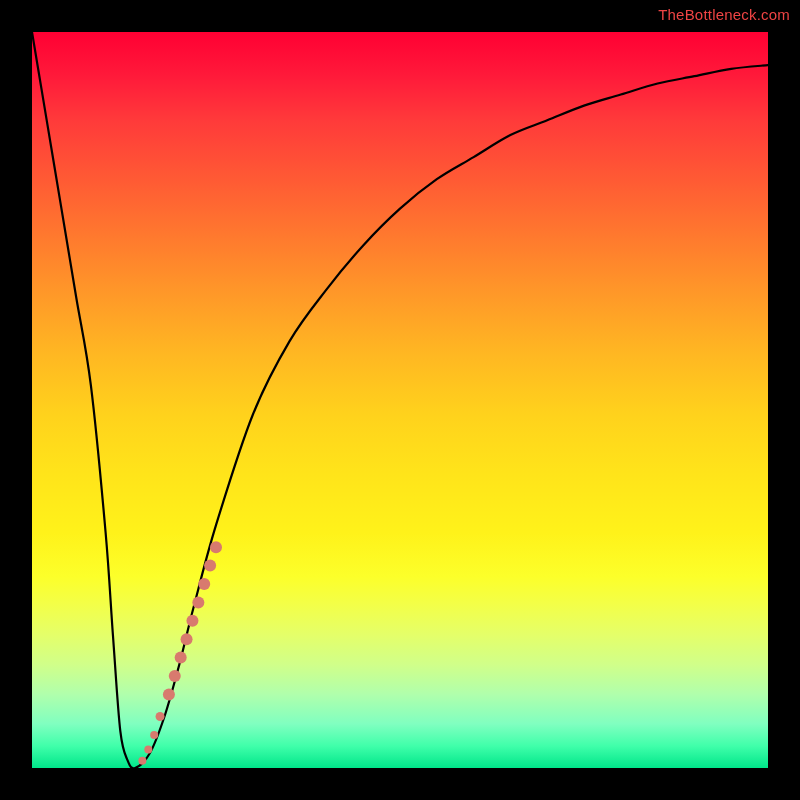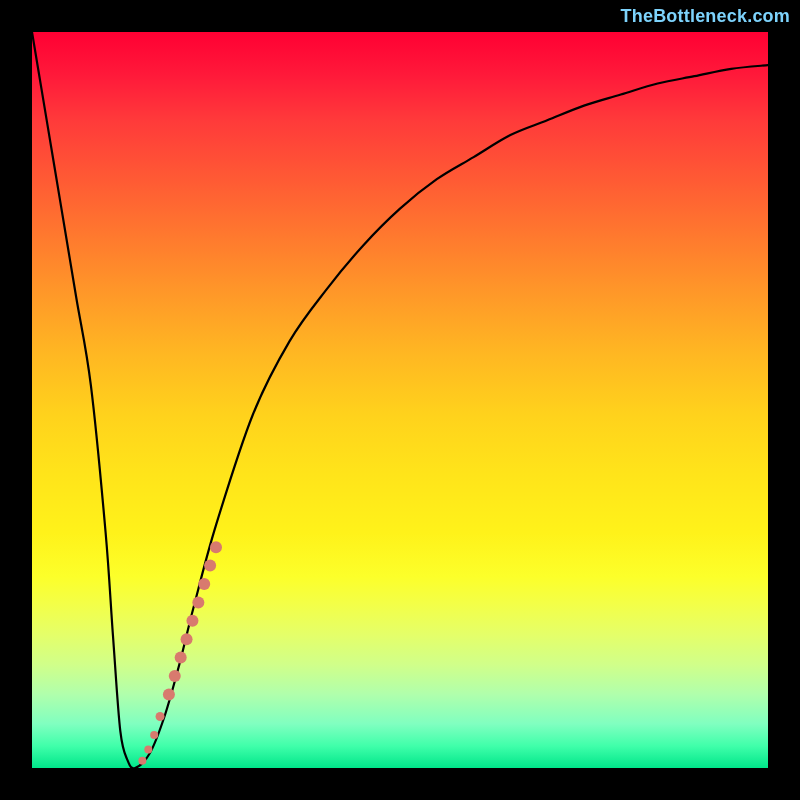--- a/index.html
+++ b/index.html
@@ -43,23 +43,23 @@
       #b0ffac 90%,
       #80ffc0 94%,
       #40ffaa 97%,
       #00e68a 100%
     );
   }
   .watermark {
     position: absolute;
     top: 6px;
     right: 10px;
-    color: #7dd3fc;
-    font-size: 18px;
-    font-weight: 700;
+    color: #ef4444;
+    font-size: 15px;
+    font-weight: 400;
     letter-spacing: 0.2px;
     user-select: none;
   }
   svg.curve {
     position: absolute;
     left: 0;
     top: 0;
     width: 736px;
     height: 736px;
   }

